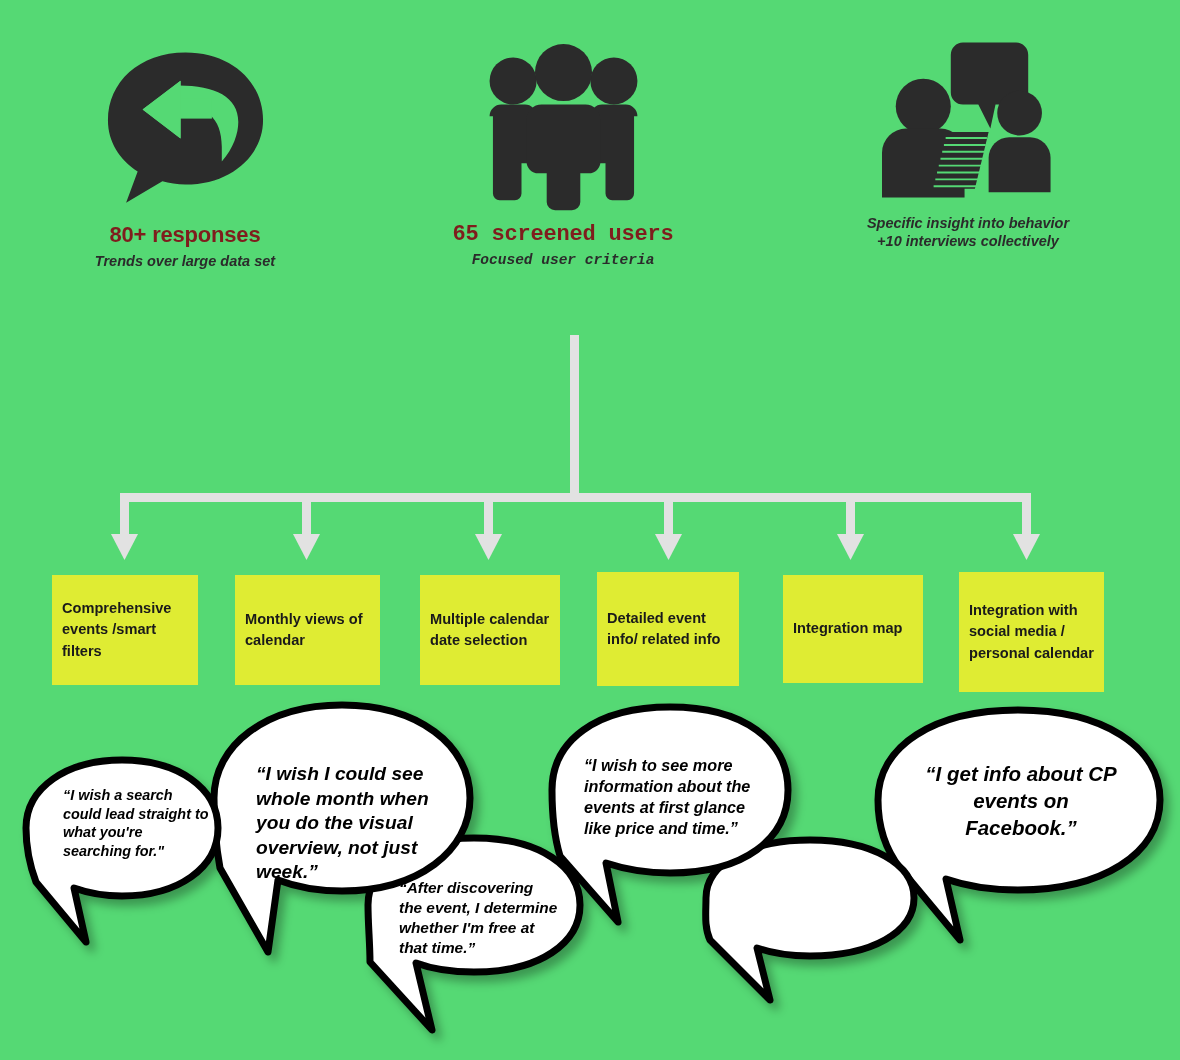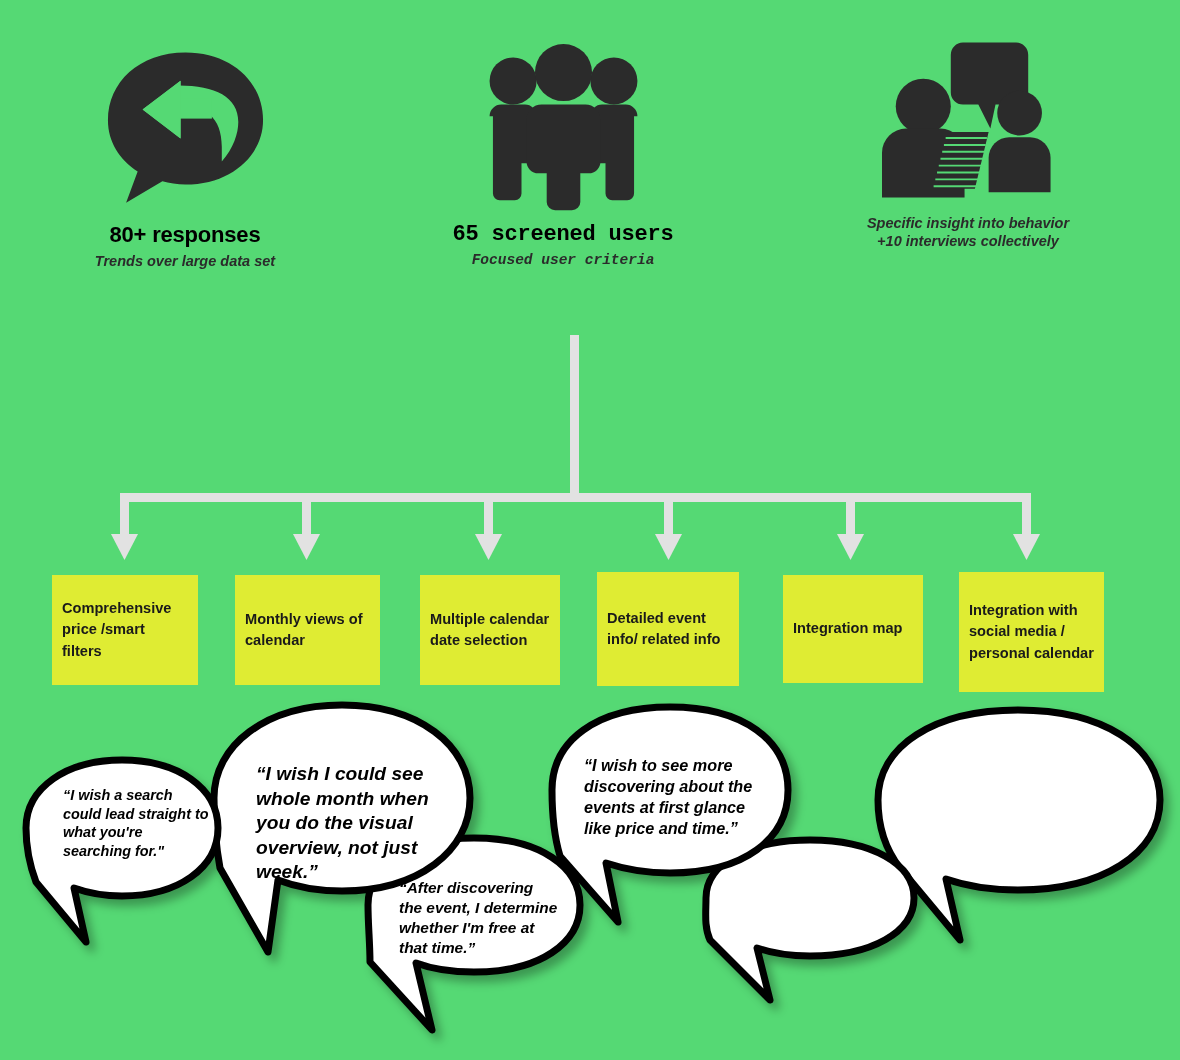--- a/index.html
+++ b/index.html
@@ -34,21 +34,21 @@
   }
   .stat-icon {
     height: 180px;
     display: flex;
     align-items: center;
     justify-content: center;
   }
   .stat-title {
     font-size: 22px;
     font-weight: bold;
-    color: #000000;
+    color: #7f1d1d;
     letter-spacing: -0.2px;
     margin-top: 4px;
     white-space: nowrap;
   }
   .stat-sub {
     font-size: 14.5px;
     font-style: italic;
     font-weight: bold;
     color: #2b2b2b;
     margin-top: 4px;
@@ -216,21 +216,21 @@
         <g>
           <rect x="1022" y="163" width="9" height="50"></rect>
           <path d="M1013 204 L1040 204 L1026.5 230 Z"></path>
         </g>
       </g>
     </svg>
   </div>
 
   <div class="boxes">
     <div class="fbox" id="fbox-0">
-      <span>Comprehensive price /smart filters</span>
+      <span>Comprehensive events /smart filters</span>
     </div>
     <div class="fbox" id="fbox-1">
       <span>Monthly views of calendar</span>
     </div>
     <div class="fbox" id="fbox-2">
       <span>Multiple calendar date selection</span>
     </div>
     <div class="fbox" id="fbox-3">
       <span>Detailed event info/ related info</span>
     </div>
@@ -297,16 +297,17 @@
                  C104 206 88 203 74 198
                  L86 252 L36 192
                  C30 176 26 158 26 138
                  C26 98 66 70 122 70 Z"></path>
       </g>
     </svg>
 
     <div class="bubble-text" id="btext-0">“I wish a search could lead straight to what you're searching for."</div>
     <div class="bubble-text" id="btext-1">“I wish I could see whole month when you do the visual overview, not just week.”</div>
     <div class="bubble-text" id="btext-2">“After discovering the event,  I determine whether I'm free at that time.”</div>
-    <div class="bubble-text" id="btext-3">“I wish to see more discovering about the events at first glance like price and time.”</div>
+    <div class="bubble-text" id="btext-3">“I wish to see more information about the events at first glance like price and time.”</div>
+    <div class="bubble-text" id="btext-5">“I get info about CP events on Facebook.”</div>
   </div>
 
 </div>
 
 </body></html>

